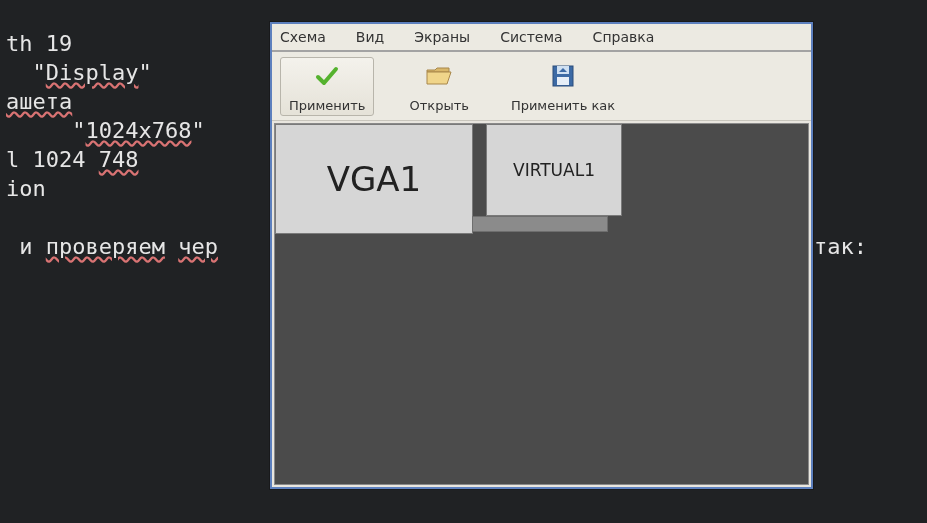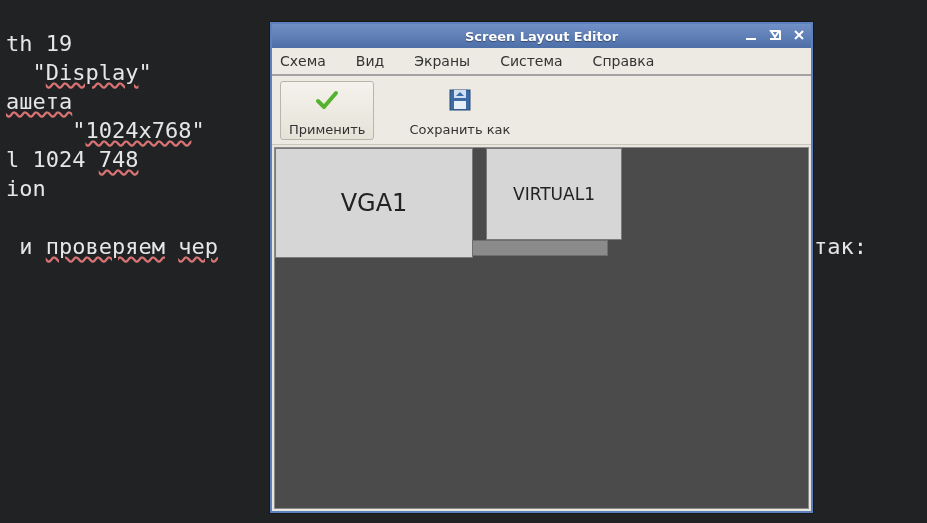--- a/index.html
+++ b/index.html
@@ -12,89 +12,76 @@
   .tb svg{width:14px;height:14px;}
   .menubar{height:26px;background:#eceae2;display:flex;align-items:center;padding:0 0;gap:14px;border-bottom:2px solid #a3a3a3;}
   .menuitem{padding:2px 8px;font-size:14px;color:#333;border-radius:3px;}
   .toolbar{height:62px;background:#eceae2;display:flex;align-items:flex-end;padding:2px 8px 4px 8px;gap:28px;border-bottom:1px solid #c9c6bd;}
   .toolbtn{display:flex;flex-direction:column;align-items:center;font-size:13px;color:#333;padding:2px 6px;border:1px solid transparent;border-radius:3px;}
   .toolbtn.primary{border:1px solid #b8b5ab;background:linear-gradient(#f4f2ec,#e5e2d8);padding:2px 8px;}
   .toolbtn .ic{height:32px;display:flex;align-items:center;justify-content:center;}
   .toolbtn span{margin-top:6px;text-align:center;}
   .canvas{position:relative;height:360px;background:#4b4b4b;border:1px solid #8a8a8a;margin:2px;}
   .screen{position:absolute;background:#d6d6d6;border:1px solid #7a7a7a;display:flex;align-items:center;justify-content:center;font-family:"DejaVu Sans","Liberation Sans",sans-serif;color:#222;}
-  .screen.vga{left:0;top:0;width:196px;height:108px;font-size:24px;}
+  .screen.vga{left:0;top:0;width:196px;height:108px;font-size:34px;}
   .screen.virt{left:211px;top:0;width:134px;height:90px;font-size:17px;}
   .virt-shadow{position:absolute;left:197px;top:92px;width:134px;height:14px;background:#8b8b8b;border:1px solid #6e6e6e;}
 </style>
 </head>
 <body>
 
 <div class="terminal">
 <span>th 19</span>
 <span>  "<span class="u">Display</span>"</span>
 <span><span class="u">ашета</span></span>
 <span>     "<span class="u">1024x768</span>"</span>
 <span>l 1024 <span class="u">748</span></span>
 <span>ion</span>
 <span></span>
 <span> и <span class="u">проверяем</span> <span class="u">чер</span>                                          но так:</span>
 </div>
 
 <div class="window">
-  <div class="titlebar">
-    <span>Screen Layout Editor</span>
-    <div class="titlebtns">
-      <div class="tb">
-        <svg viewBox="0 0 14 14">
-            <rect x="2" y="10" width="10" height="2" fill="#fff"></rect>
-          </svg>
-      </div>
-      <div class="tb">
-        <svg viewBox="0 0 14 14">
-            <path d="M3 3 L11 3 L7 9 Z" fill="none" stroke="#fff" stroke-width="2"></path>
-            <path d="M2 11 L12 11 L12 3" fill="none" stroke="#fff" stroke-width="2"></path>
-          </svg>
-      </div>
-      <div class="tb">
-        <svg viewBox="0 0 14 14">
-            <line x1="3" y1="3" x2="11" y2="11" stroke="#fff" stroke-width="2"></line>
-            <line x1="11" y1="3" x2="3" y2="11" stroke="#fff" stroke-width="2"></line>
-          </svg>
-      </div>
-    </div>
-  </div>
 
   <div class="menubar">
     <div class="menuitem">Схема</div>
     <div class="menuitem">Вид</div>
     <div class="menuitem">Экраны</div>
     <div class="menuitem">Система</div>
     <div class="menuitem">Справка</div>
   </div>
 
   <div class="toolbar">
     <div class="toolbtn primary">
       <div class="ic">
         <svg width="26" height="26" viewBox="0 0 26 26">
             <path d="M4 14 L10 20 L22 6" fill="none" stroke="#55b22e" stroke-width="4" stroke-linecap="round" stroke-linejoin="round"></path>
           </svg>
       </div>
       <span>Применить</span>
     </div>
     <div class="toolbtn">
       <div class="ic">
+        <svg width="28" height="24" viewBox="0 0 28 24">
+            <path d="M2 6 L10 6 L12 4 L24 4 L24 8 L2 8 Z" fill="#d9b76a" stroke="#a8874a"></path>
+            <path d="M2 8 L26 8 L22 20 L2 20 Z" fill="#f0d58a" stroke="#a8874a"></path>
+          </svg>
+      </div>
+      <span>Открыть</span>
+    </div>
+    <div class="toolbtn">
+      <div class="ic">
         <svg width="26" height="26" viewBox="0 0 26 26">
             <rect x="3" y="3" width="20" height="20" fill="#3c6aa5" stroke="#2a4d7a"></rect>
             <rect x="7" y="3" width="12" height="8" fill="#cfe0f2"></rect>
             <rect x="7" y="14" width="12" height="8" fill="#e6eef7"></rect>
             <polygon points="13,5 17,9 9,9" fill="#3c6aa5"></polygon>
           </svg>
       </div>
-      <span>Сохранить как</span>
+      <span>Применить как</span>
     </div>
   </div>
 
   <div class="canvas">
     <div class="screen vga">
       <span>VGA1</span>
     </div>
     <div class="screen virt">
       <span>VIRTUAL1</span>
     </div>

